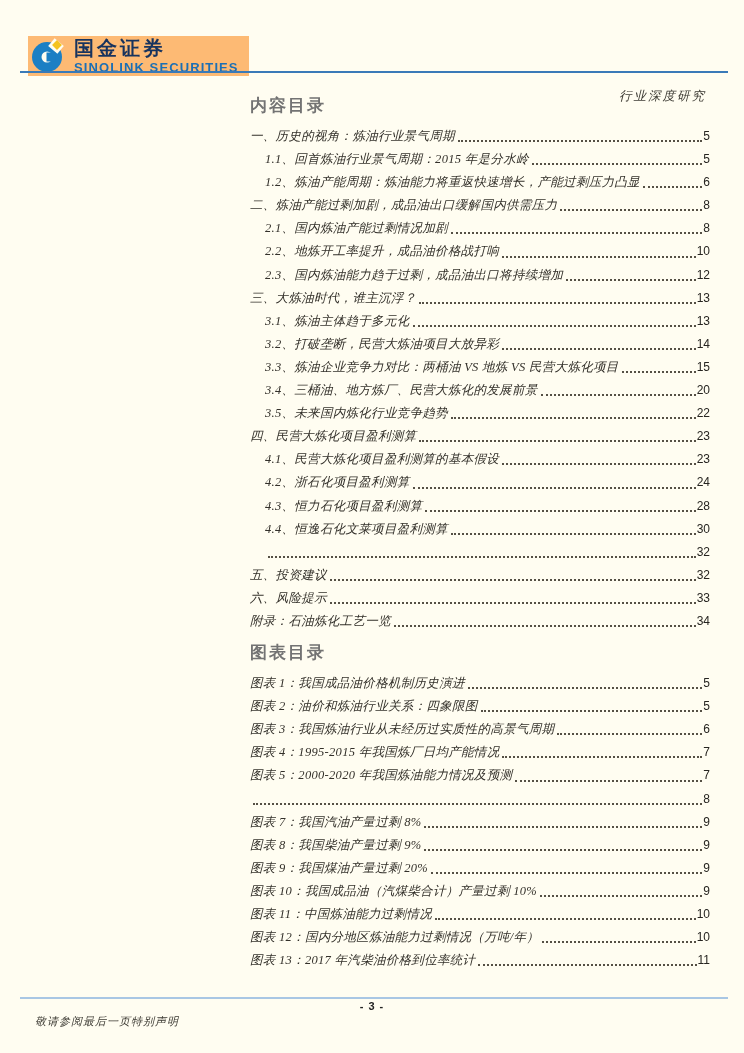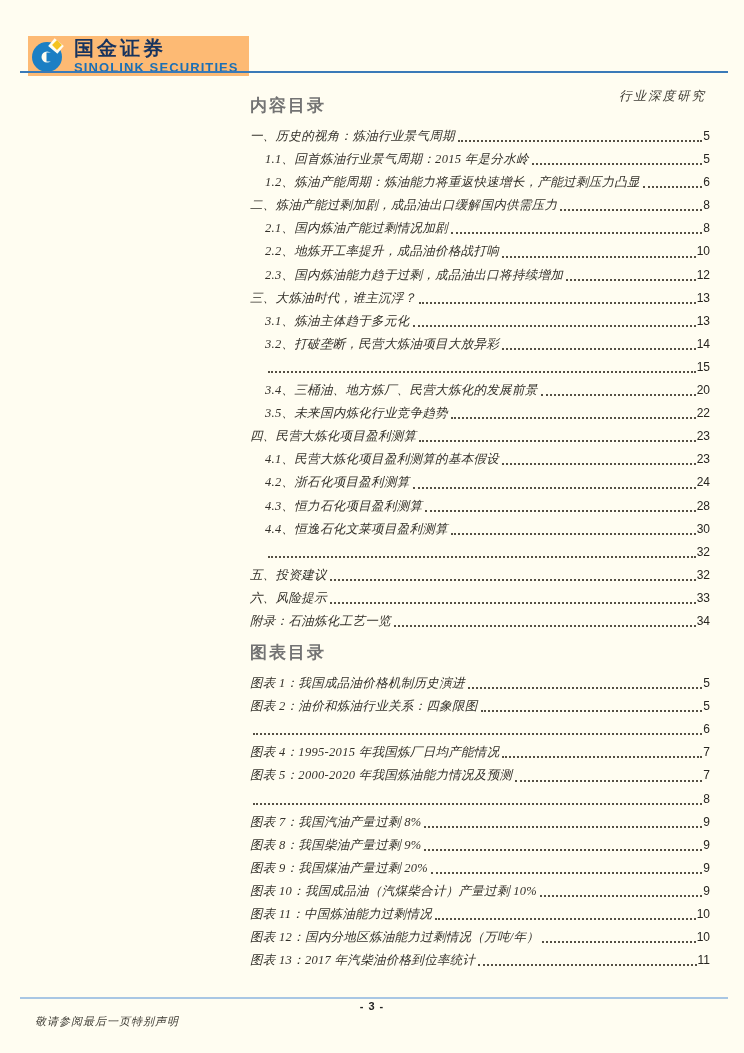--- a/index.html
+++ b/index.html
@@ -170,20 +170,21 @@
           <span class="toc-page">13</span>
         </div>
 
         <div class="toc-row level-2">
           <span class="toc-label">3.2、打破垄断，民营大炼油项目大放异彩</span>
           <span class="toc-leader"></span>
           <span class="toc-page">14</span>
         </div>
 
         <div class="toc-row level-2">
+          <span class="toc-label">3.3、炼油企业竞争力对比：两桶油 VS 地炼 VS 民营大炼化项目</span>
           <span class="toc-leader"></span>
           <span class="toc-page">15</span>
         </div>
 
         <div class="toc-row level-2">
           <span class="toc-label">3.4、三桶油、地方炼厂、民营大炼化的发展前景</span>
           <span class="toc-leader"></span>
           <span class="toc-page">20</span>
         </div>
 
@@ -257,20 +258,21 @@
             <span class="toc-page">5</span>
           </div>
 
           <div class="toc-row level-1">
             <span class="toc-label">图表 2：油价和炼油行业关系：四象限图</span>
             <span class="toc-leader"></span>
             <span class="toc-page">5</span>
           </div>
 
           <div class="toc-row level-1">
+            <span class="toc-label">图表 3：我国炼油行业从未经历过实质性的高景气周期</span>
             <span class="toc-leader"></span>
             <span class="toc-page">6</span>
           </div>
 
           <div class="toc-row level-1">
             <span class="toc-label">图表 4：1995-2015 年我国炼厂日均产能情况</span>
             <span class="toc-leader"></span>
             <span class="toc-page">7</span>
           </div>
 

